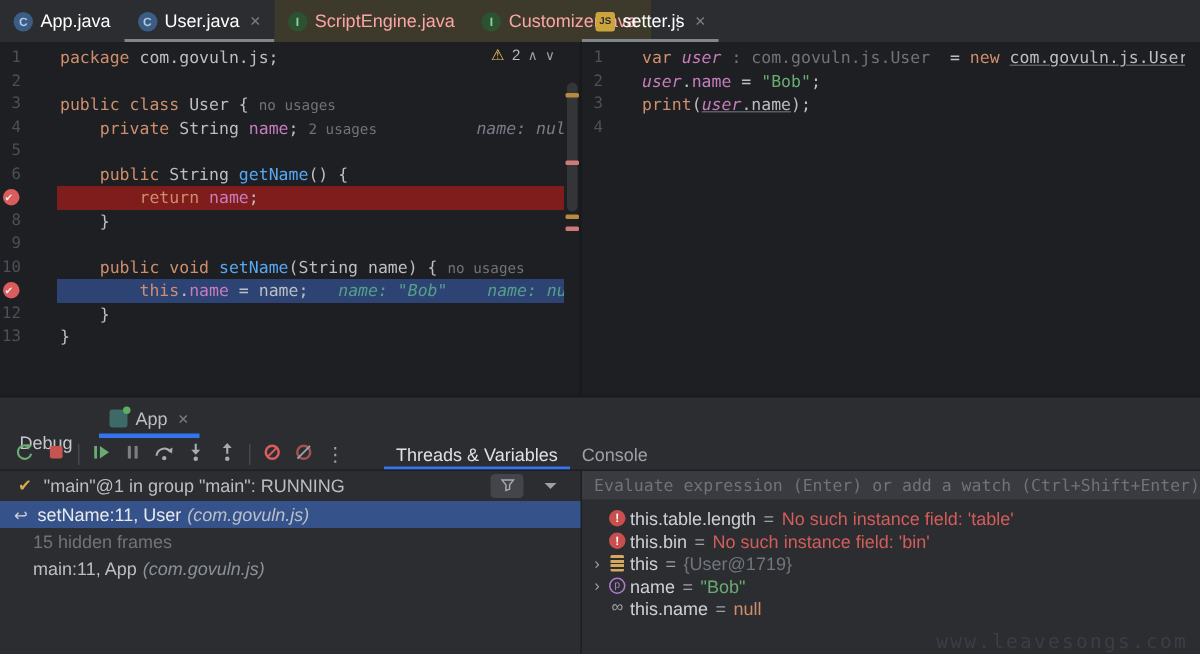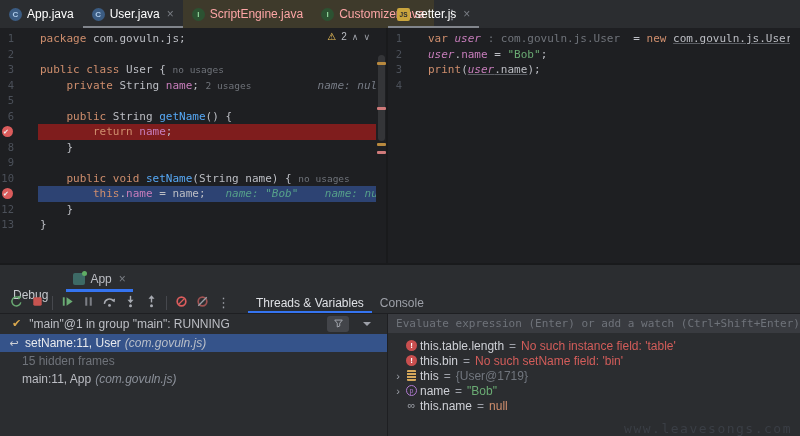--- a/index.html
+++ b/index.html
@@ -52,21 +52,21 @@
   .pt-title{color:#c6c8cd;margin-top:32px;}
   .app-tab{height:100%;display:flex;align-items:center;gap:5px;padding:0 7px;position:relative;}
   .app-tab::after{content:"";position:absolute;left:0;right:0;bottom:0;height:3px;background:#3574f0;}
   .ico-app{width:12px;height:12px;border-radius:2px;background:#3d6a66;position:relative;flex:none;}
   .ico-app::after{content:"";position:absolute;right:-2px;top:-2px;width:5px;height:5px;border-radius:50%;background:#5fad65;}
   .toolbar{height:21px;display:flex;align-items:center;padding-left:6px;flex:none;}
   .tbtn{width:21px;height:19px;display:flex;align-items:center;justify-content:center;}
   .tdiv{width:1px;height:14px;background:#46484d;margin:0 4px;}
   .tmore{color:#9da0a8;font-size:13px;}
   .vtab{height:21px;display:flex;align-items:center;padding:0 8px;position:relative;color:#9da0a8;}
-  .vtab.first{margin-left:14px;}
+  .vtab.first{margin-left:22px;}
   .vtab.sel{color:#dfe1e5;}
   .vtab.sel::after{content:"";position:absolute;left:0;right:0;bottom:0;height:2px;background:#3574f0;}
   .dbody{flex:1;display:flex;position:relative;border-top:1px solid #1e1f22;}
   .leftcol{width:401px;border-right:1px solid #1e1f22;display:flex;flex-direction:column;}
   .thread-row{height:19px;display:flex;align-items:center;padding:0 6px 0 12px;gap:8px;flex:none;}
   .tcheck{color:#d9a84e;font-size:11px;}
   .tstatus{color:#bcbec4;}
   .filter-btn{margin-left:auto;width:22px;height:16px;border-radius:3px;background:#43454a;
     display:flex;align-items:center;justify-content:center;}
   .chev-down{width:0;height:0;border:4px solid transparent;border-top-color:#9da0a8;margin:5px 10px 0 6px;}
@@ -287,21 +287,21 @@
               <span class="weq">=</span>
               <span class="v-err">No such instance field: 'table'</span>
             </div>
             <div class="wrow">
               <span class="wexp"></span>
               <span class="wicon">
                 <span class="wi-err">!</span>
               </span>
               <span class="wname">this.bin</span>
               <span class="weq">=</span>
-              <span class="v-err">No such setName field: 'bin'</span>
+              <span class="v-err">No such instance field: 'bin'</span>
             </div>
             <div class="wrow">
               <span class="wexp">›</span>
               <span class="wicon">
                 <span class="wi-this"></span>
               </span>
               <span class="wname">this</span>
               <span class="weq">=</span>
               <span class="v-obj">{User@1719}</span>
             </div>

